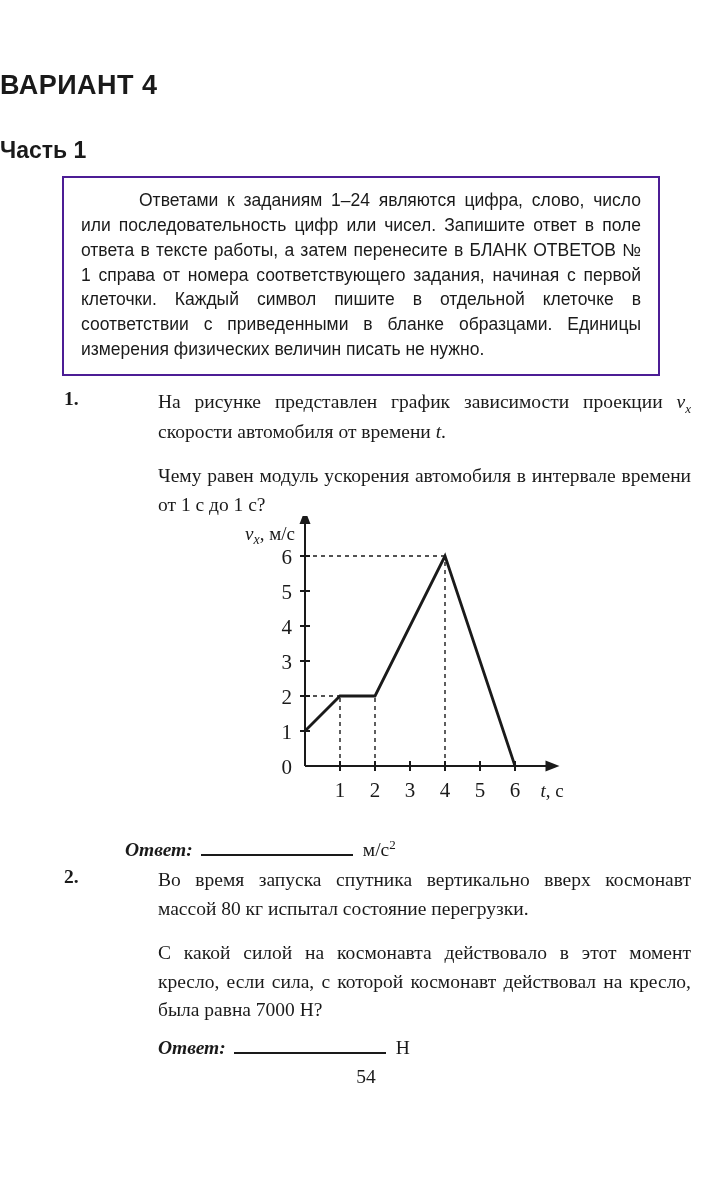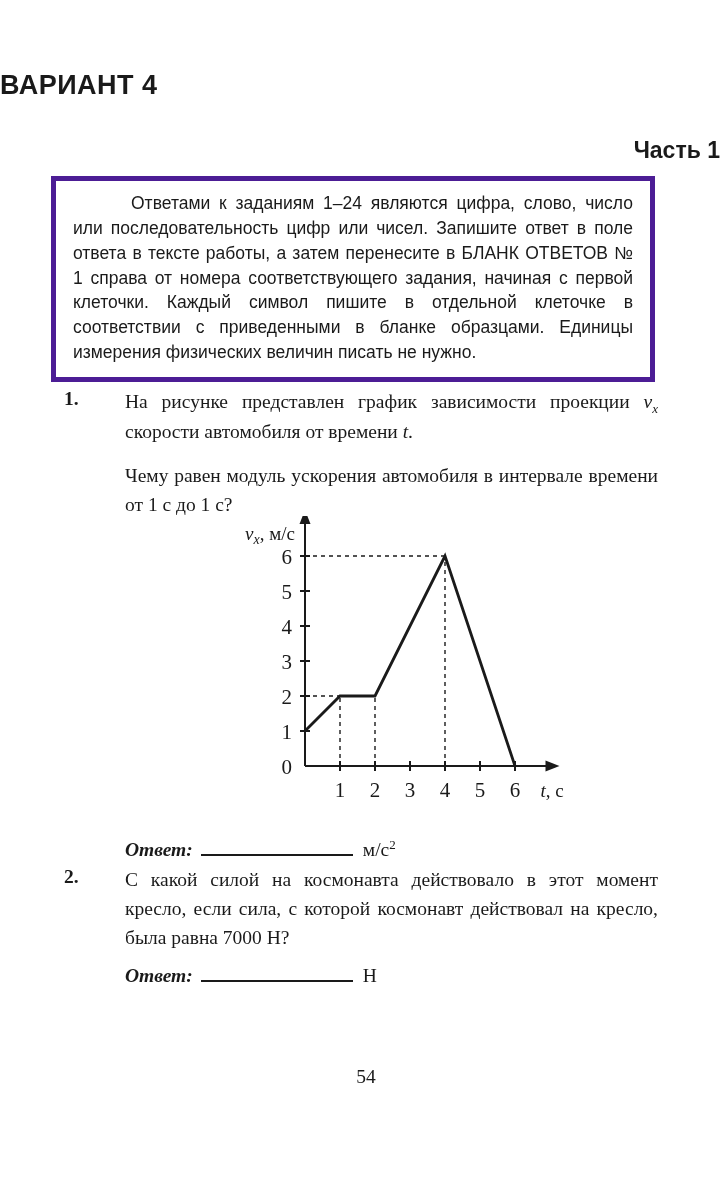--- a/index.html
+++ b/index.html
@@ -13,44 +13,44 @@
   }
   .page { position: absolute; inset: 0; }
 
   .title {
     position: absolute; top: 70px; left: 0; right: 0;
     font-family: "Liberation Sans", sans-serif;
     font-weight: bold; font-size: 27px; letter-spacing: 0.5px;
   }
   .part-title {
     position: absolute; top: 137px; left: 0; right: 0;
-    text-align: right;
+    text-align: left;
     font-family: "Liberation Sans", sans-serif;
     font-weight: bold; font-size: 23px;
   }
 
   .instruction-box {
-    position: absolute; top: 176px; left: 51px;
+    position: absolute; top: 176px; left: 62px;
     width: 560px;
-    border: 5px solid #4c1d95;
+    border: 2px solid #4c1d95;
     padding: 10px 17px 12px 17px;
     font-family: "Liberation Sans", sans-serif;
     font-size: 17.5px; line-height: 1.42;
     text-align: justify;
   }
   .instruction-box p { margin: 0; text-indent: 58px; }
 
   .question { position: absolute; left: 62px; width: 596px; }
   .q1 { top: 388px; }
   .q2 { top: 866px; }
   .qnum {
     position: absolute; left: 2px; top: 0;
     font-weight: bold; font-size: 19.5px;
   }
-  .qbody { margin-left: 63px; width: 533px; }
+  .qbody { margin-left: 96px; width: 533px; }
   .qbody p {
     margin: 0 0 0 0;
     font-size: 19.5px; line-height: 1.48;
     text-align: justify;
   }
   .qbody p + p { margin-top: 15px; }
   .var { font-style: italic; }
   .var sub { font-size: 13px; font-style: italic; }
 
   .figure {
@@ -143,20 +143,21 @@
       </svg>
   </div>
 
   <div class="answer-line answer-q1">
     <span class="answer-label">Ответ:</span><span class="answer-blank"></span><span class="answer-unit"><span>м/с</span><sup>2</sup></span>
   </div>
 
   <div class="question q2">
     <span class="qnum">2.</span>
     <div class="qbody">
+      <p>Во время запуска спутника вертикально вверх космонавт массой 80 кг испытал состояние перегрузки.</p>
       <p>С какой силой на космонавта действовало в этот момент кресло, если сила, с которой космонавт действовал на кресло, была равна 7000 Н?</p>
       <div class="answer-line answer-inline">
         <span class="answer-label">Ответ:</span><span class="answer-blank"></span><span class="answer-unit">Н</span>
       </div>
     </div>
   </div>
 
   <div class="page-number">54</div>
 
 </div>

